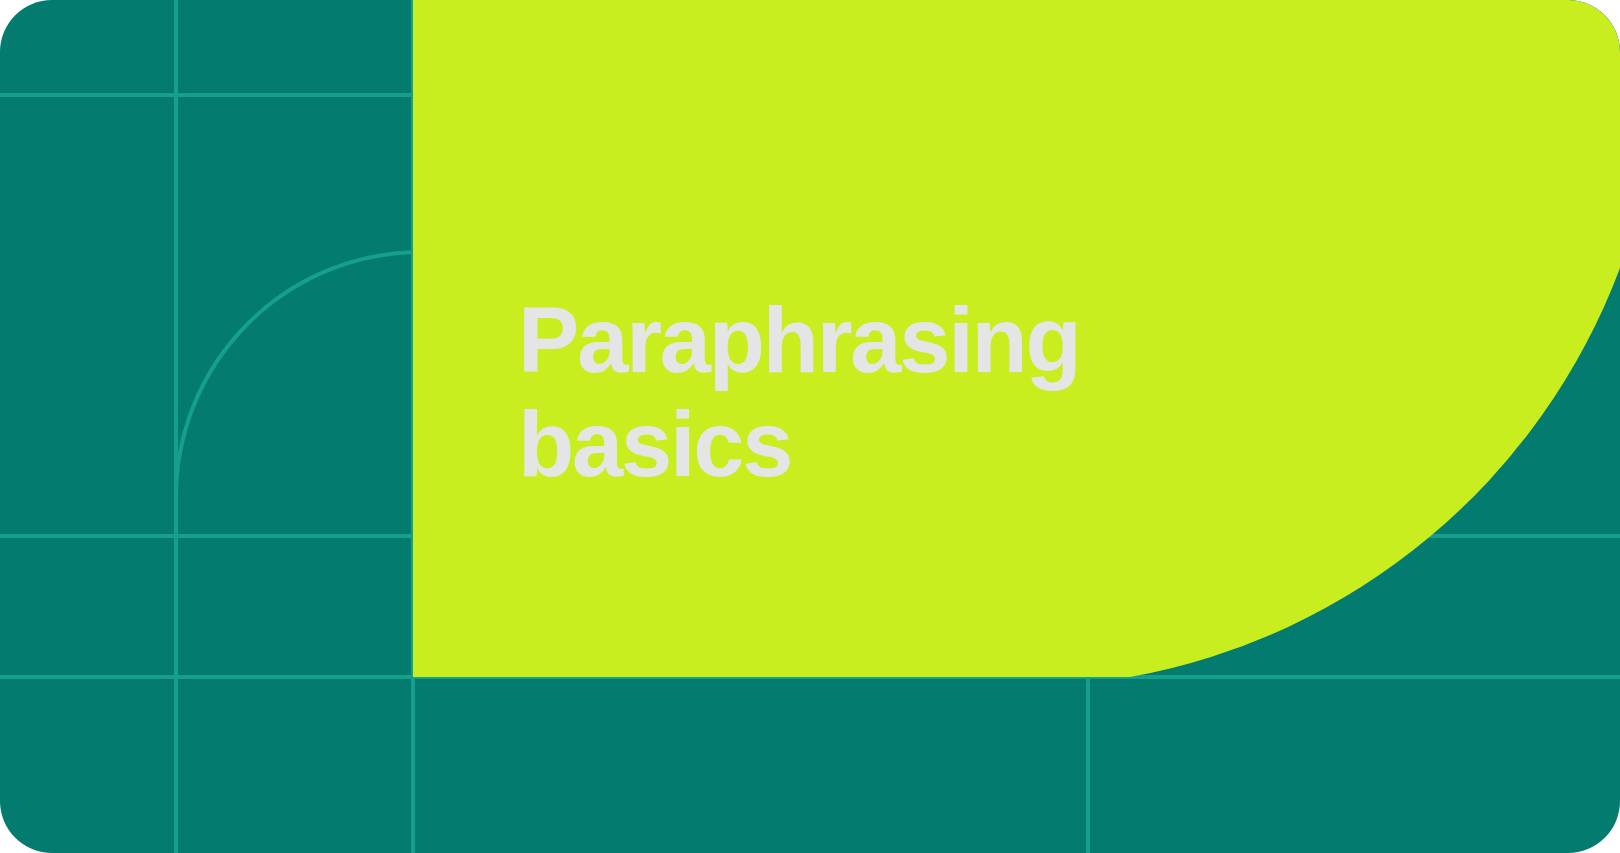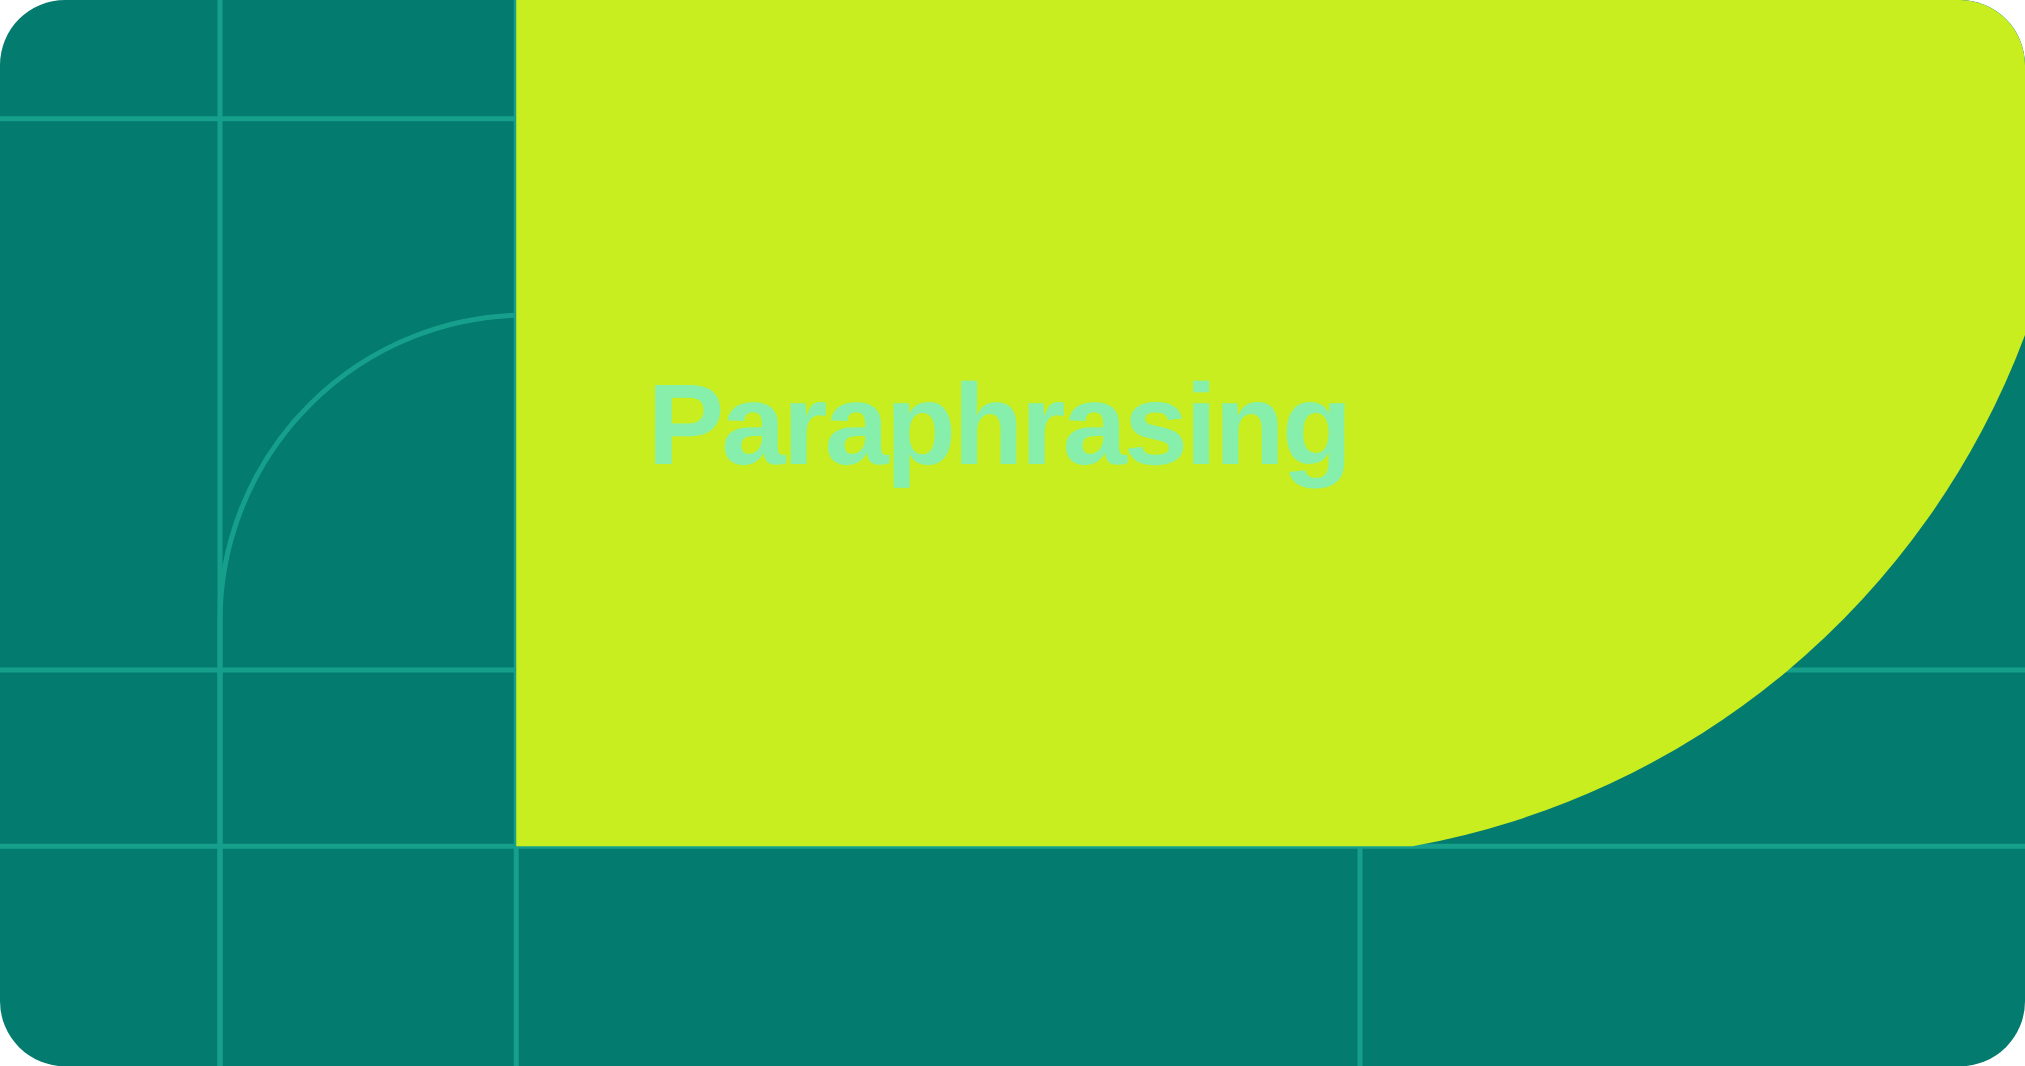--- a/index.html
+++ b/index.html
@@ -49,21 +49,21 @@
     top: 288px;
     width: 760px;
   }
   .title-line {
     display: block;
     font-family: "Liberation Sans", sans-serif;
     font-weight: 700;
     font-size: 92px;
     line-height: 104px;
     letter-spacing: -2.2px;
-    color: #86efac;
+    color: #e5e5e5;
     white-space: nowrap;
   }
 </style>
 </head>
 <body>
 
 <div class="card">
 
   <svg class="deco" viewBox="0 0 1620 853" width="1620" height="853" aria-hidden="true">
 
@@ -83,15 +83,16 @@
              L 1568 0
              A 52 52 0 0 1 1620 52
              L 1620 268
              A 645 645 0 0 1 1130 677
              L 413 677
              Z" fill="#c8ee20"></path>
   </svg>
 
   <div class="title-block">
     <span class="title-line">Paraphrasing</span>
+    <span class="title-line">basics</span>
   </div>
 
 </div>
 
 </body></html>

